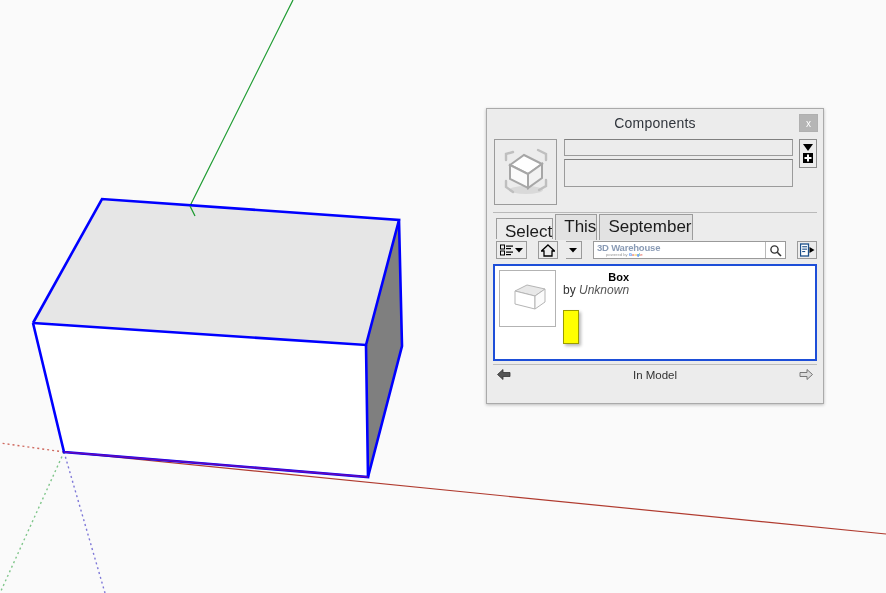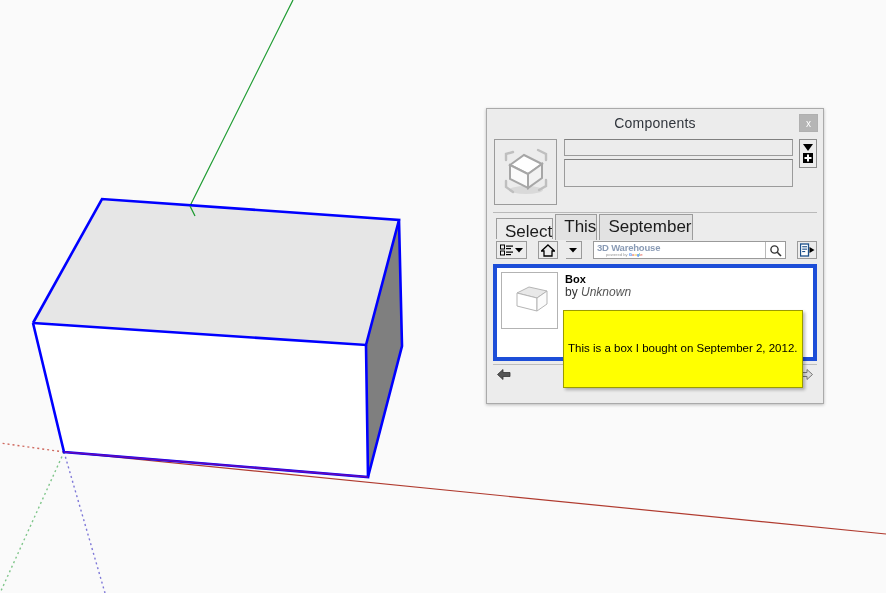--- a/index.html
+++ b/index.html
@@ -219,24 +219,25 @@
     cursor: pointer; flex: 0 0 auto;
     background: #ffffff;
   }
   .tbtn.detail { width: 20px; margin-left: 3px; }
 
   
   .listarea {
     margin-top: 3px;
     height: 97px;
     background: #ffffff;
-    border: 4px solid #1d4ed8;
+    border: 2px solid #1d4ed8;
     box-sizing: border-box;
     position: relative;
     overflow: hidden;
+    text-align: right;
   }
   .list-item {
     display: flex;
     padding: 4px 0 0 4px;
     position: relative;
     cursor: pointer;
   }
   .item-thumb {
     width: 57px; height: 57px;
     border: 1px solid #b3b3b3;
@@ -477,16 +478,15 @@
           <svg width="14" height="13" viewBox="0 0 14 13">
             <polygon points="13.5,6.5 8,1.5 8,4.5 1,4.5 1,8.5 8,8.5 8,11.5" fill="#dcdcdc" stroke="#6b6b6b" stroke-width="0.9"></polygon>
           </svg>
         </div>
       </div>
 
     </div>
   </div>
 
   <div class="tooltip">
-    <div>This is a box I bought on September 2, 2012.</div>
   </div>
 
 </div>
 
 </body></html>

